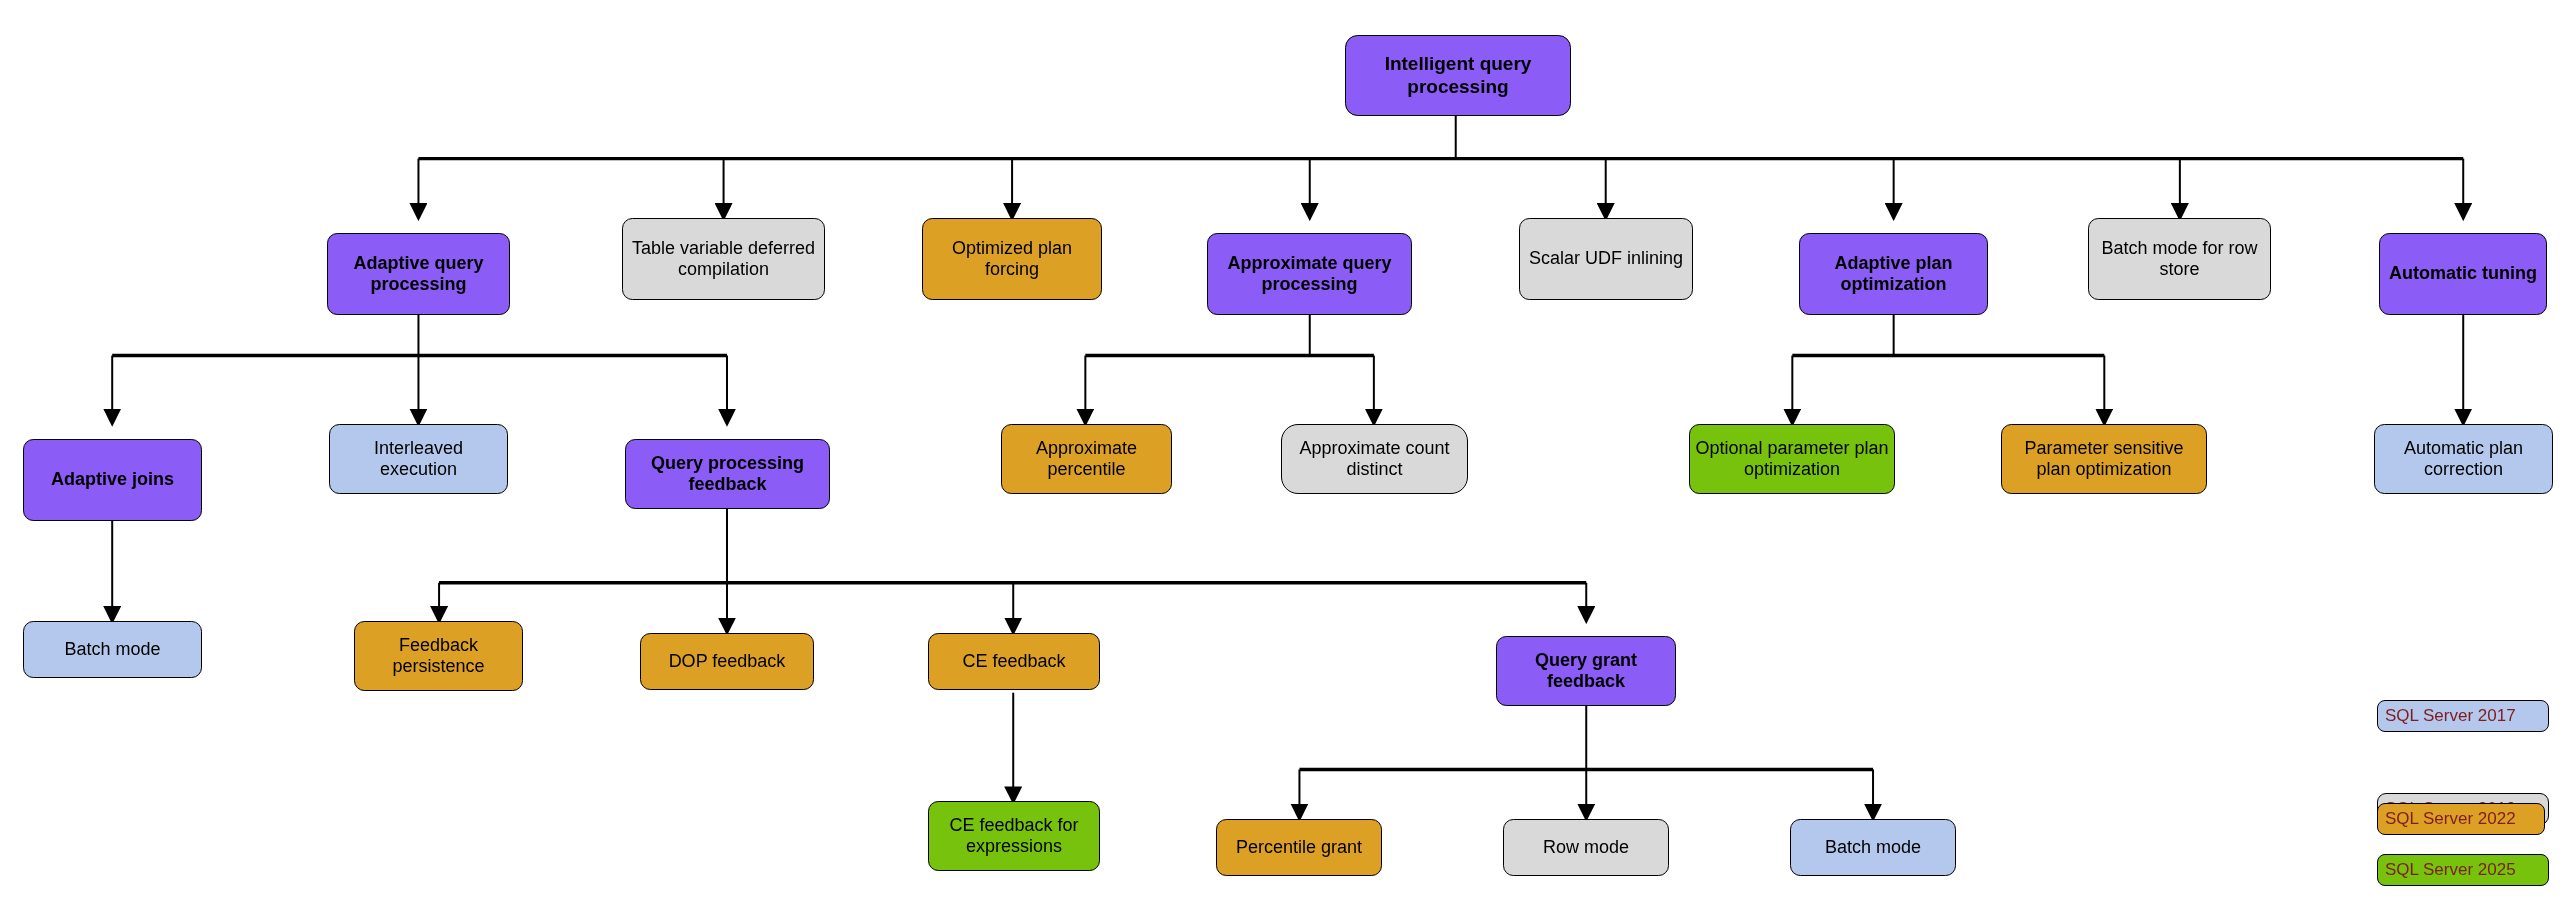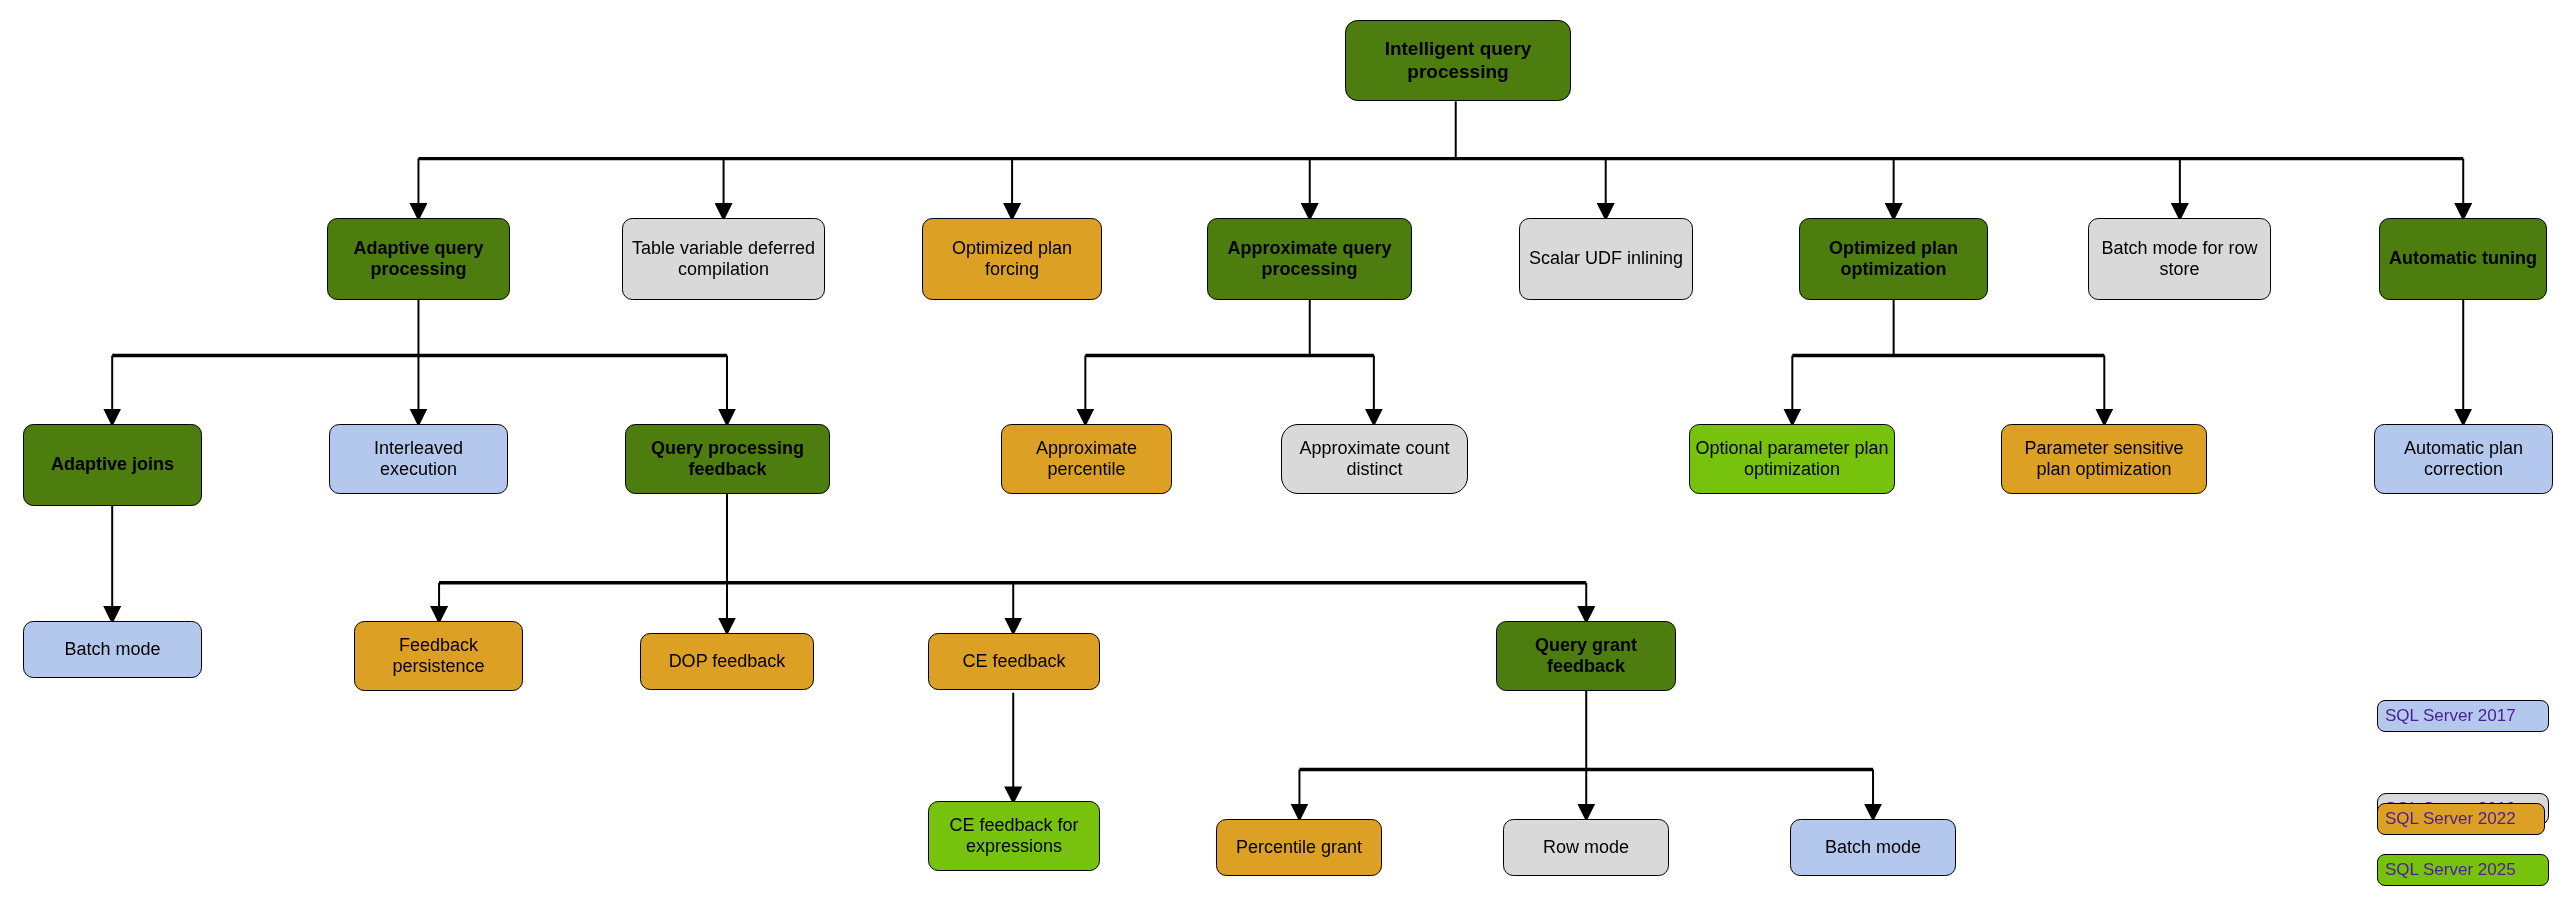--- a/index.html
+++ b/index.html
@@ -16,36 +16,36 @@
     display:flex;
     align-items:center;
     justify-content:center;
     text-align:center;
     color:#000000;
     line-height:1.18;
     padding:2.3px 4.6px;
     font-size:18px;
   }
   .node.root{font-weight:bold;font-size:19px;border-radius:12.6px;}
-  .node.white{background:#4d7c0f;font-weight:bold;}
+  .node.white{background:#8b5cf6;font-weight:bold;margin-top:15px;}
   .node.gray{background:#d9d9d9;font-weight:normal;}
   .node.orange{background:#dca024;font-weight:normal;}
   .node.green{background:#76c20d;font-weight:normal;}
   .node.blue{background:#b4c7ec;font-weight:normal;}
   .legend-item{
     position:absolute;
     box-sizing:border-box;
     border:1.7px solid #000000;
     border-radius:8px;
     display:flex;
     align-items:center;
     justify-content:flex-start;
     padding-left:6.9px;
     font-size:17px;
-    color:#4c1d95;
+    color:#7f1d1d;
     background:#ffffff;
   }
   .legend-item.blue{background:#b4c7ec;}
   .legend-item.gray{background:#d9d9d9;}
   .legend-item.orange{background:#dca024;}
   .legend-item.green{background:#76c20d;}
 </style>
 </head>
 <body>
 
@@ -115,21 +115,21 @@
   <div class="node white" style="left:327px;top:218px;width:183px;height:82px;">Adaptive query processing</div>
 
   <div class="node gray" style="left:622px;top:218px;width:203px;height:82px;">Table variable deferred compilation</div>
 
   <div class="node orange" style="left:922px;top:218px;width:180px;height:82px;">Optimized plan forcing</div>
 
   <div class="node white" style="left:1207px;top:218px;width:205px;height:82px;">Approximate query processing</div>
 
   <div class="node gray" style="left:1519px;top:218px;width:174px;height:82px;">Scalar UDF inlining</div>
 
-  <div class="node white" style="left:1799px;top:218px;width:189px;height:82px;">Optimized plan optimization</div>
+  <div class="node white" style="left:1799px;top:218px;width:189px;height:82px;">Adaptive plan optimization</div>
 
   <div class="node gray" style="left:2088px;top:218px;width:183px;height:82px;">Batch mode for row store</div>
 
   <div class="node white" style="left:2379px;top:218px;width:168px;height:82px;">Automatic tuning</div>
 
   <div class="node white" style="left:23px;top:424px;width:179px;height:82px;text-align:center;">Adaptive joins</div>
 
   <div class="node blue" style="left:329px;top:424px;width:179px;height:70px;">Interleaved execution</div>
 
   <div class="node white" style="left:625px;top:424px;width:205px;height:70px;">Query processing feedback</div>

